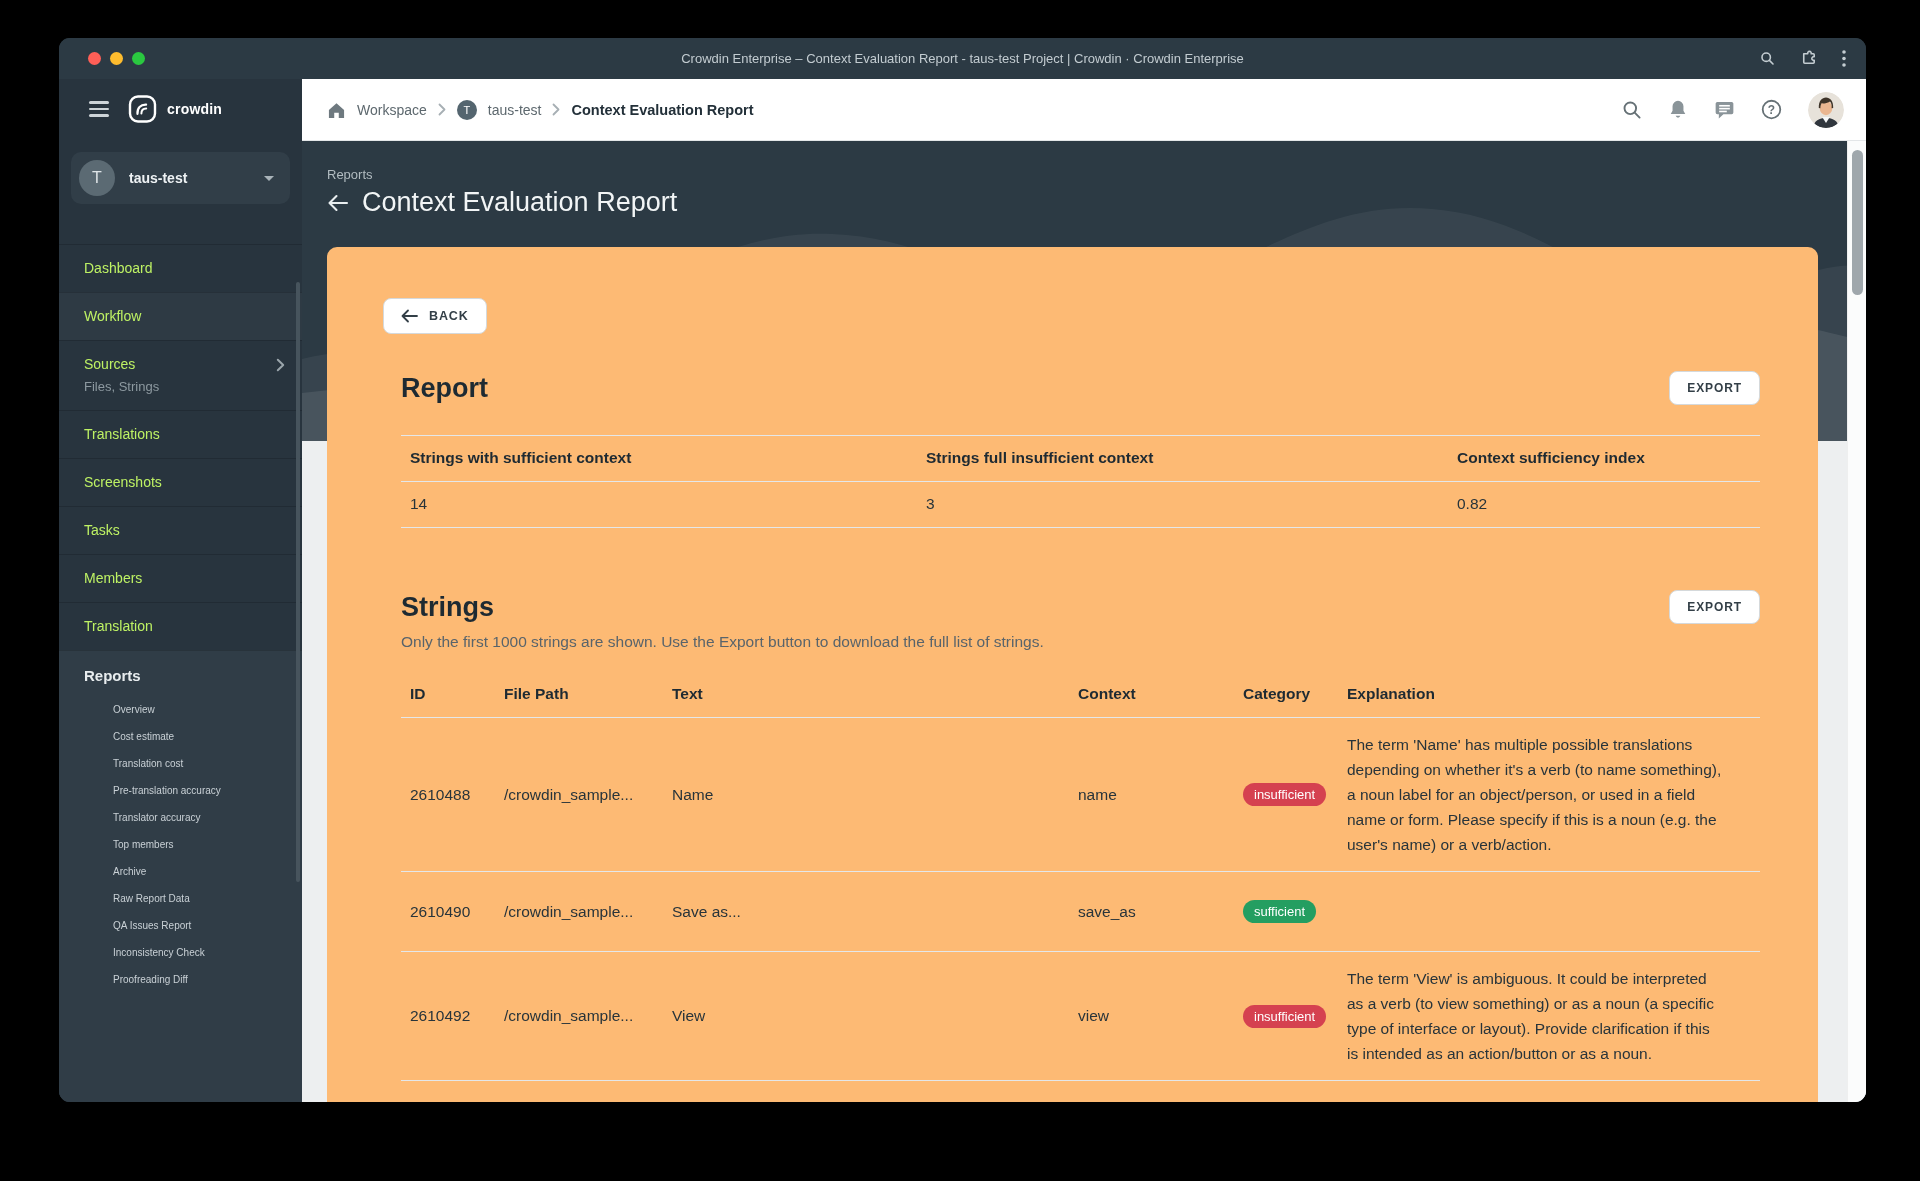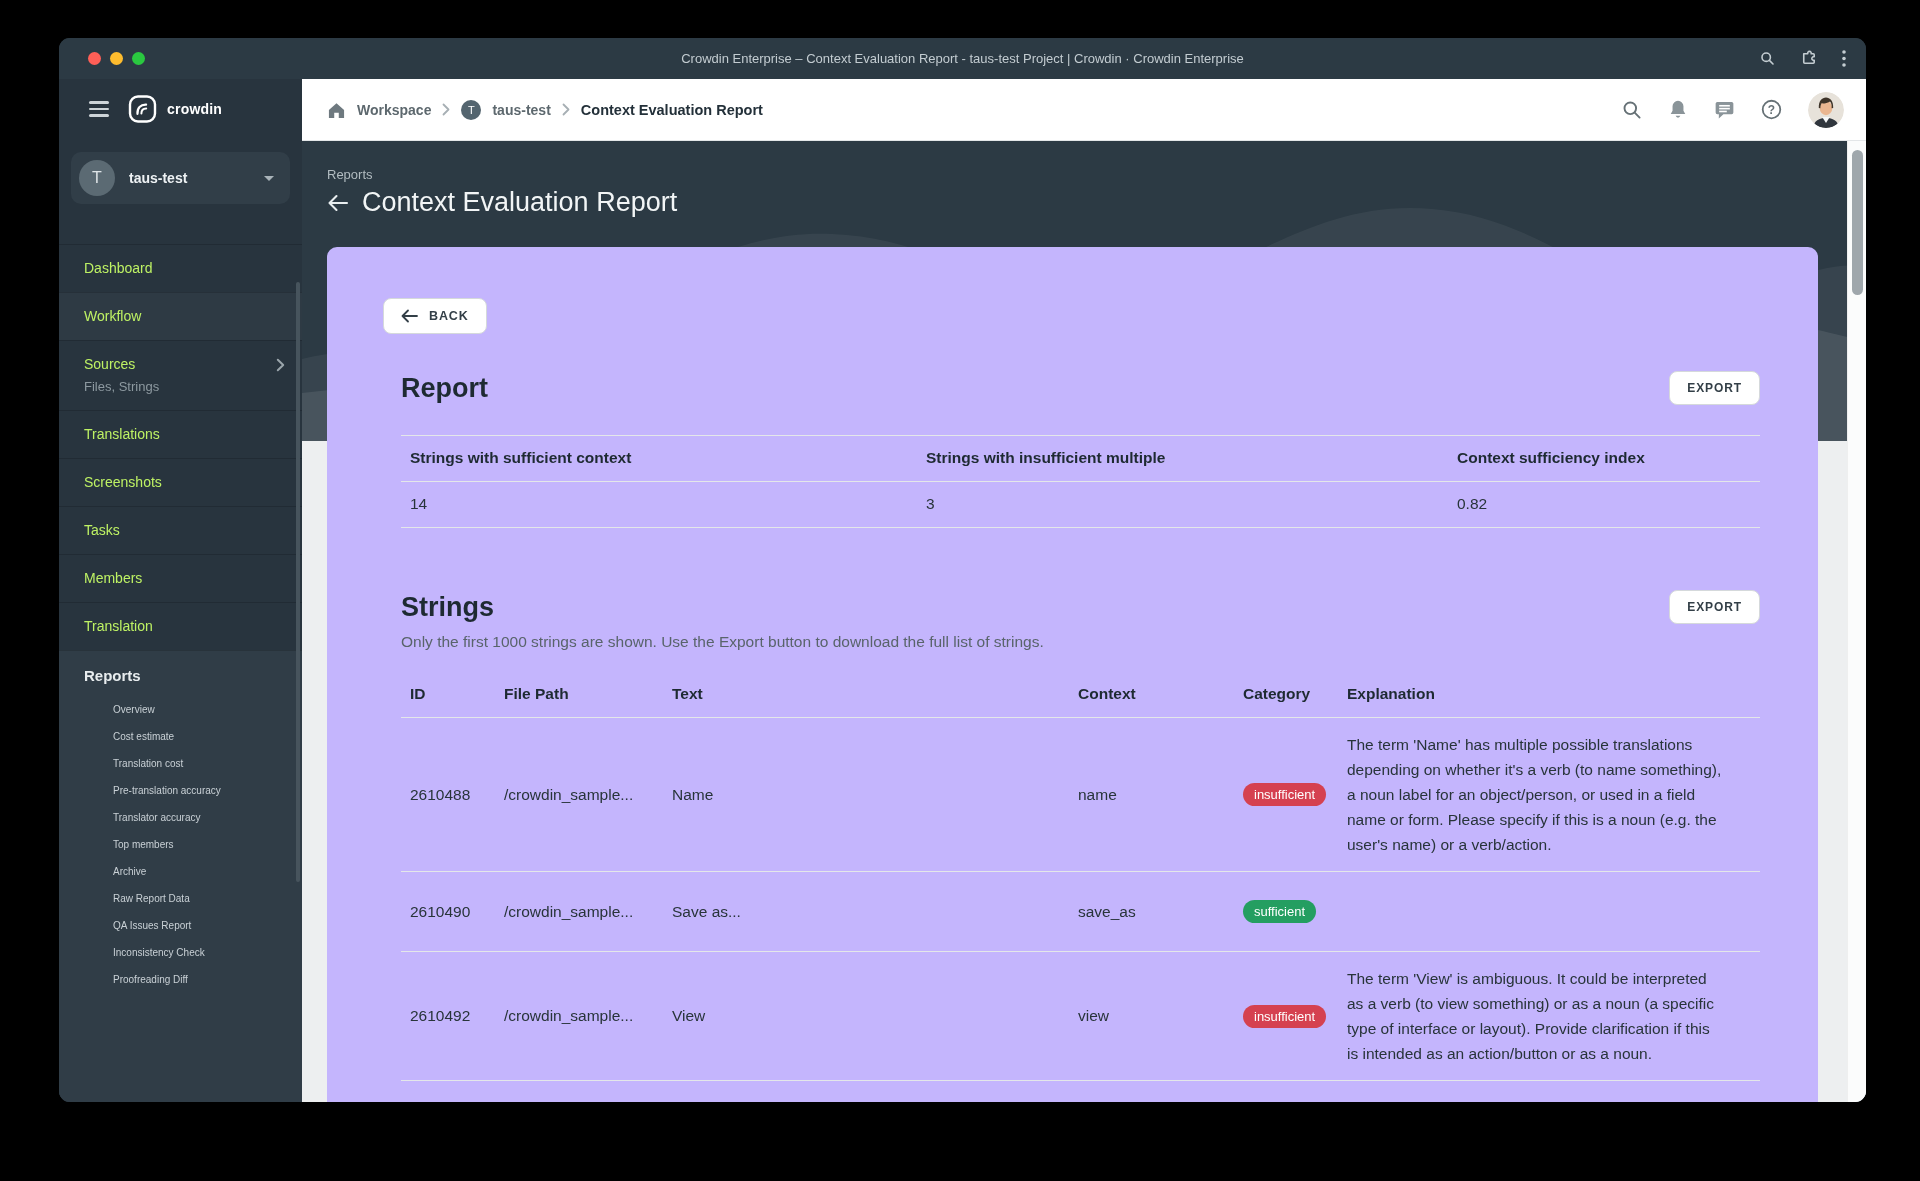--- a/index.html
+++ b/index.html
@@ -44,37 +44,37 @@
   .reports-wrap{flex:1;background:#303d47;border-top:1px solid rgba(0,0,0,.16);}
   .reports-label{padding:16px 25px 12px;font-size:15px;font-weight:600;color:#e8edef;cursor:pointer;}
   .report-sub{padding:8px 10px 8px 54px;font-size:10px;color:#c9d1d6;cursor:pointer;}
   .sidebar-scrollbar{position:absolute;right:2px;top:203px;width:4px;height:600px;background:#47545d;border-radius:2px;}
 
   
   .main{flex:1;position:relative;background:#2c3a44;overflow:hidden;}
   .topbar{height:62px;background:#fff;border-bottom:1px solid #e3e6e8;display:flex;align-items:center;
     justify-content:space-between;padding:0 22px 0 25px;position:relative;z-index:5;}
   .crumbs{display:flex;align-items:center;gap:11px;}
-  .crumb{font-size:14px;color:#5d686e;cursor:pointer;font-weight:bold;}
+  .crumb{font-size:14px;color:#5d686e;cursor:pointer;}
   .crumb.current{font-size:14.5px;font-weight:600;color:#233039;}
   .crumb-avatar{width:20px;height:20px;border-radius:50%;background:#54656f;color:#fff;font-size:11px;
     display:flex;align-items:center;justify-content:center;cursor:pointer;}
   .top-actions{display:flex;align-items:center;gap:26px;}
   .top-actions .ticon{cursor:pointer;display:block;}
   .user-avatar{width:36px;height:36px;border-radius:50%;overflow:hidden;cursor:pointer;flex:none;}
 
   .content{position:absolute;top:62px;left:0;right:0;bottom:0;background:#edeff0;}
   .header-band{position:absolute;top:0;left:0;right:0;height:300px;background:#2c3a44;overflow:hidden;}
   .header-band svg{position:absolute;bottom:0;left:0;}
   .page-eyebrow{position:absolute;top:26px;left:25px;font-size:13px;color:#b2bcc1;z-index:2;}
   .page-title-row{position:absolute;top:46px;left:25px;display:flex;align-items:center;gap:13px;z-index:2;}
   .page-title{font-size:27px;font-weight:500;color:#f2f5f6;}
   .back-arrow{cursor:pointer;display:block;}
 
-  .card{position:absolute;top:106px;left:25px;width:1491px;bottom:0;background:#c4b5fd;
+  .card{position:absolute;top:106px;left:25px;width:1491px;bottom:0;background:#fdba74;
     border-radius:10px 10px 0 0;overflow:hidden;z-index:3;}
   .card-inner{padding:51px 58px 0 56px;}
   .back-btn{display:inline-flex;align-items:center;gap:11px;height:36px;padding:0 17px;border:1px solid #d5d9db;
     border-radius:8px;background:#fff;font-size:12.5px;font-weight:700;letter-spacing:.9px;color:#333f47;cursor:pointer;}
   .section{margin-left:18px;}
   .report-section{margin-top:37px;}
   .strings-section{margin-top:62px;}
   .section-head{display:flex;justify-content:space-between;align-items:center;}
   .section-title{font-size:27px;font-weight:700;color:#1e2a32;margin:0;line-height:34px;}
   .export-btn{height:34px;padding:0 17px;border:1px solid #d5d9db;border-radius:8px;background:#fff;
@@ -290,21 +290,21 @@
             </button>
 
             <div class="section report-section">
               <div class="section-head">
                 <h1 class="section-title">Report</h1>
                 <button class="export-btn">EXPORT</button>
               </div>
               <div class="stats-table" id="stats-table">
                   <div class="stats-row head">
                     <div class="stat-cell c1">Strings with sufficient context</div>
-                    <div class="stat-cell c2">Strings with insufficient multiple</div>
+                    <div class="stat-cell c2">Strings full insufficient context</div>
                     <div class="stat-cell c3">Context sufficiency index</div>
                   </div>
                   <div class="stats-row">
                     <div class="stat-cell c1">14</div>
                     <div class="stat-cell c2">3</div>
                     <div class="stat-cell c3">0.82</div>
                   </div>
                 </div>
             </div>
 

